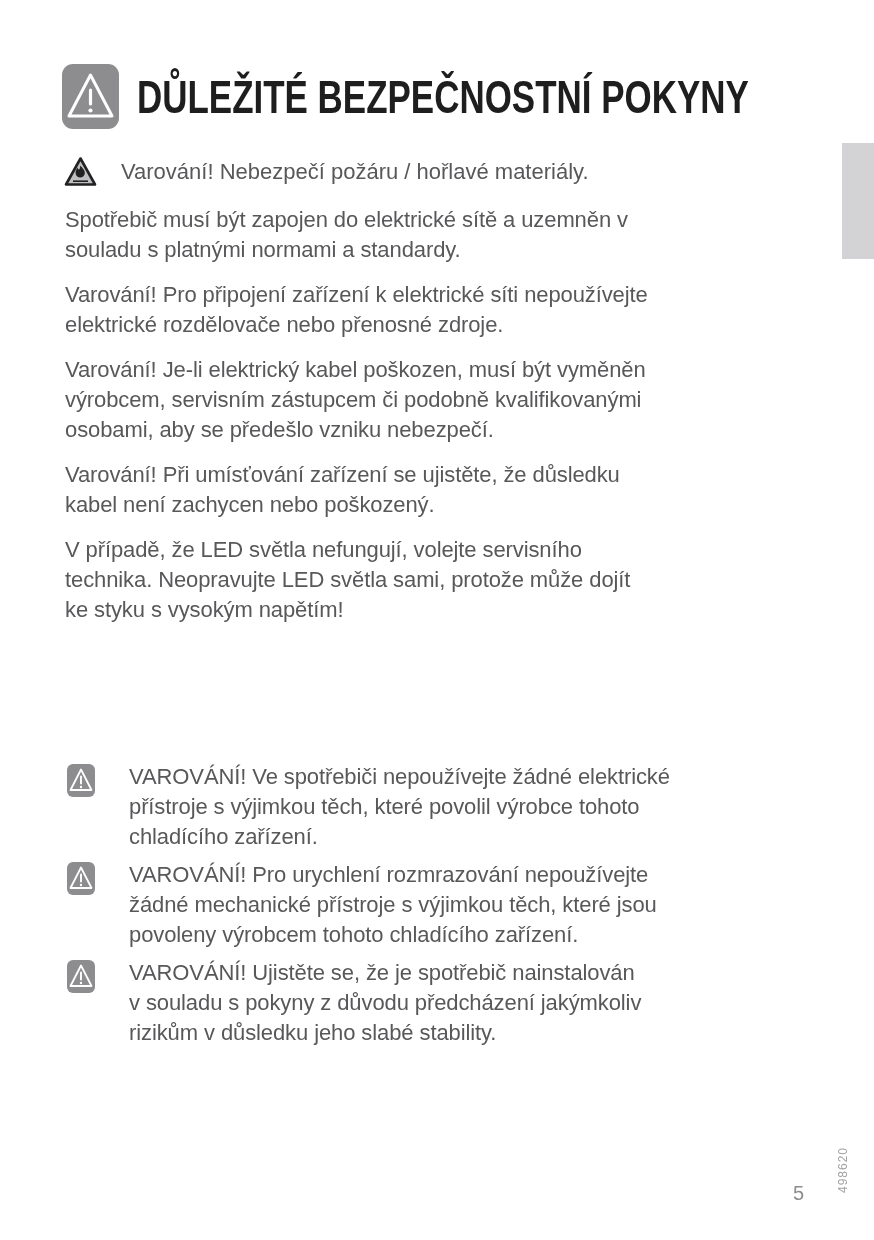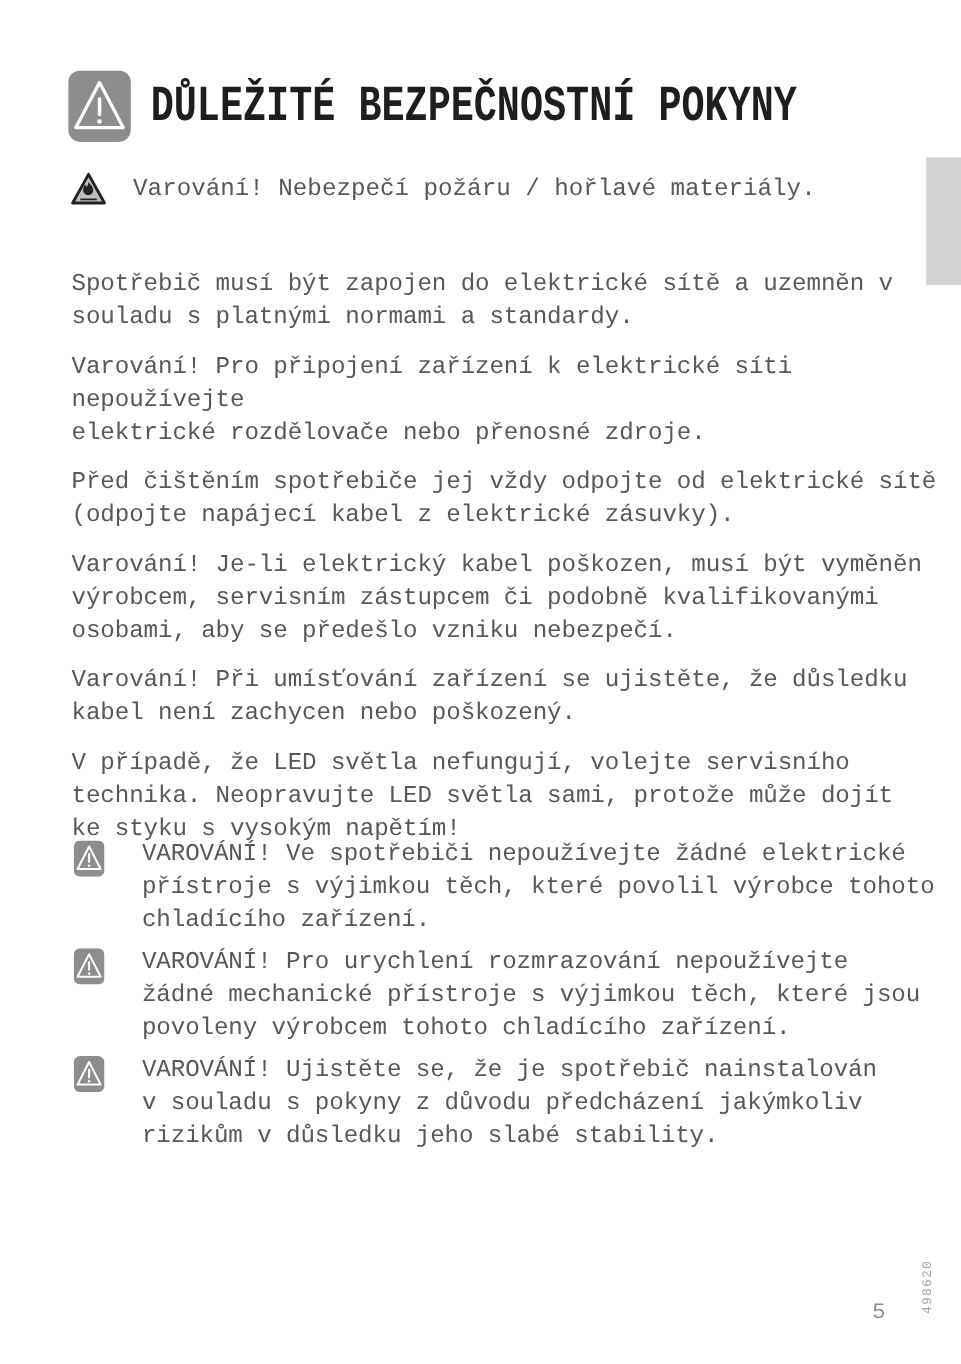--- a/index.html
+++ b/index.html
@@ -2,21 +2,21 @@
 <html><head>
 <meta charset="utf-8">
 <style>
   html, body { margin: 0; padding: 0; background: #e8e8e8; }
   .page {
     position: relative;
     width: 874px;
     height: 1240px;
     margin: 0 auto;
     background: #ffffff;
-    font-family: Liberation Mono, monospace;
+    font-family: Liberation Sans, sans-serif;
     overflow: hidden;
   }
 
   
   .doc-header {
     position: absolute;
     left: 62px;
     top: 64px;
     display: flex;
     align-items: center;
@@ -48,21 +48,20 @@
     line-height: 30px;
     color: #58585a;
     white-space: nowrap;
   }
 
   
   .paragraphs {
     position: absolute;
     left: 65px;
     top: 205px;
-    margin-top: 39px;
   }
   .paragraphs p {
     margin: 0 0 15px 0;
     font-size: 22px;
     line-height: 30px;
     color: #58585a;
     letter-spacing: -0.1px;
     white-space: pre-line;
   }
 
@@ -147,22 +146,20 @@
       </svg>
     </span>
     <p class="fire-text">Varování! Nebezpečí požáru / hořlavé materiály.</p>
   </div>
 
   <div class="paragraphs">
     <p>Spotřebič musí být zapojen do elektrické sítě a uzemněn v
 souladu s platnými normami a standardy.</p>
     <p>Varování! Pro připojení zařízení k elektrické síti nepoužívejte
 elektrické rozdělovače nebo přenosné zdroje.</p>
-    <p>Před čištěním spotřebiče jej vždy odpojte od elektrické sítě
-(odpojte napájecí kabel z elektrické zásuvky).</p>
     <p>Varování! Je-li elektrický kabel poškozen, musí být vyměněn
 výrobcem, servisním zástupcem či podobně kvalifikovanými
 osobami, aby se předešlo vzniku nebezpečí.</p>
     <p>Varování! Při umísťování zařízení se ujistěte, že důsledku
 kabel není zachycen nebo poškozený.</p>
     <p>V případě, že LED světla nefungují, volejte servisního
 technika. Neopravujte LED světla sami, protože může dojít
 ke styku s vysokým napětím!</p>
   </div>
 

